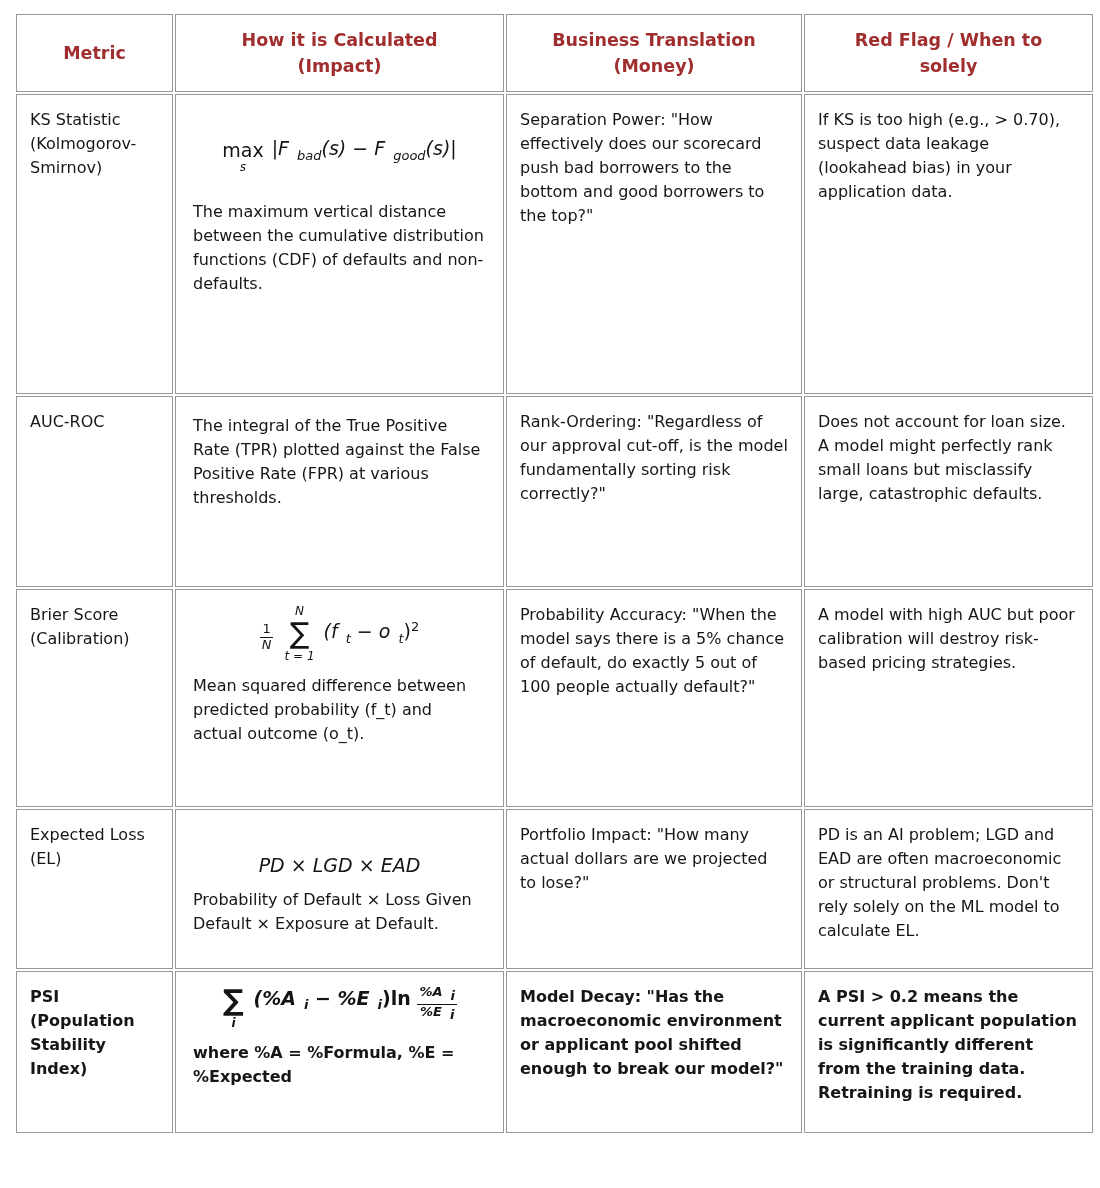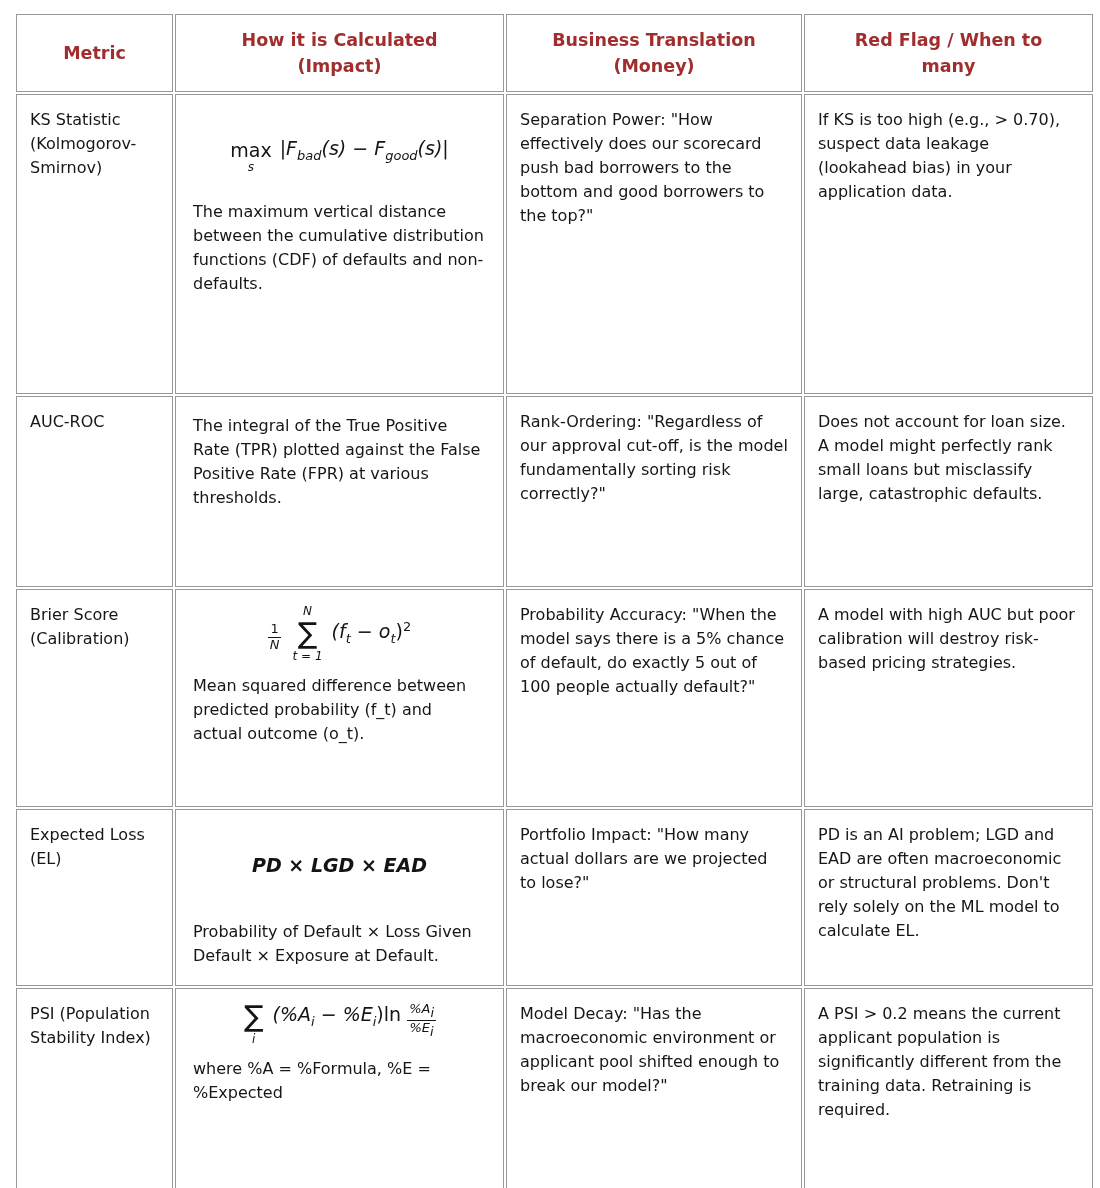--- a/index.html
+++ b/index.html
@@ -44,38 +44,38 @@
   .col-metric   { width: 157px; }
   .col-calc     { width: 329px; }
   .col-business { width: 296px; }
   .col-redflag  { width: 289px; }
 
   tr.r-head td, tr.r-head th { height: 78px; }
   tr.r-ks    td { height: 300px; }
   tr.r-auc   td { height: 191px; }
   tr.r-brier td { height: 218px; }
   tr.r-el    td { height: 160px; }
-  tr.r-psi   td { height: 204px; }
+  tr.r-psi   td { height: 162px; font-weight: bold; }
 
   
   .formula {
     text-align: center;
     font-size: 19px;
     line-height: 1.3;
     color: #141414;
     white-space: nowrap;
   }
   .formula-ks    { margin: 28px 0 26px; }
   .formula-brier { margin: 2px 0 12px; }
-  .formula-el    { margin: 30px 0 42px; font-weight: bold; }
+  .formula-el    { margin: 30px 0 10px; }
   .formula-psi   { margin: 0 0 12px; }
 
   .mi   { font-style: italic; }
   .mup  { font-style: normal; }
-  .msub { font-style: italic; font-size: 13px; }
+  .msub { font-style: italic; font-size: 13px; margin-left: 8px; }
   sup.msup { font-size: 13px; }
 
   .mop { display: inline-block; vertical-align: -16px; text-align: center; line-height: 1.05; margin-right: 2px; }
   .mop-main { display: block; font-size: 19px; }
   .mop-sub  { display: block; font-size: 12px; font-style: italic; }
 
   .msum { display: inline-block; vertical-align: -22px; text-align: center; line-height: 1; margin: 0 3px; }
   .msum-top { display: block; font-size: 12px; font-style: italic; margin-bottom: 2px; }
   .msum-sym { display: block; font-size: 29px; }
   .msum-bot { display: block; font-size: 12px; font-style: italic; margin-top: 2px; }
@@ -107,21 +107,21 @@
       <th>
         <div>How it is Calculated</div>
         <div>(Impact)</div>
       </th>
       <th>
         <div>Business Translation</div>
         <div>(Money)</div>
       </th>
       <th>
         <div>Red Flag / When to</div>
-        <div>many</div>
+        <div>solely</div>
       </th>
     </tr>
 
     <tr class="r-ks">
       <td>KS Statistic (Kolmogorov-Smirnov)</td>
       <td>
         <div class="formula formula-ks">
           <span class="mop">
             <span class="mop-main">max</span>
             <span class="mop-sub">s</span>

